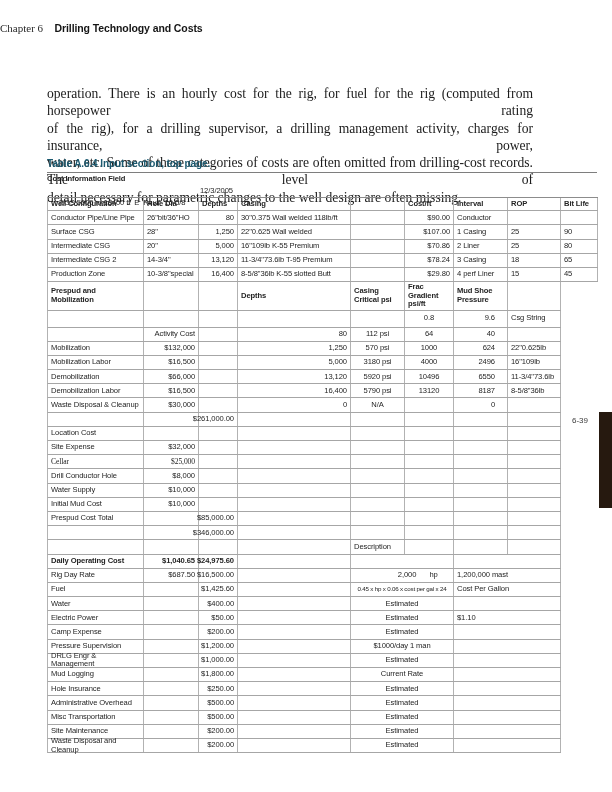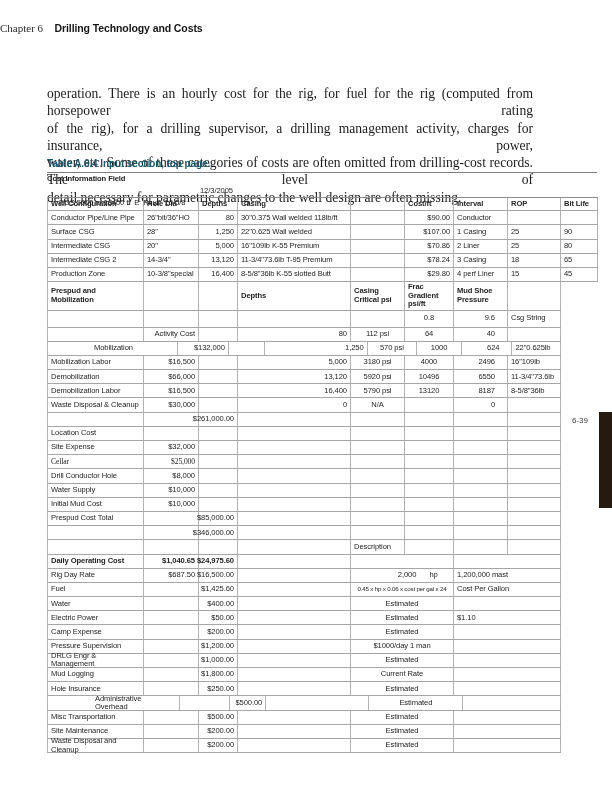--- a/index.html
+++ b/index.html
@@ -151,21 +151,21 @@
           <div class="td al" style="width: 96px;"></div>
           <div class="td ar" style="width: 55px;">Activity Cost</div>
           <div class="td ar" style="width: 39px;"></div>
           <div class="td ar" style="width: 113px;">80</div>
           <div class="td ac" style="width: 54px;">112 psi</div>
           <div class="td ac" style="width: 49px;">64</div>
           <div class="td aR" style="width: 54px;">40</div>
           <div class="td al" style="width: 53px;"></div>
         </div>
         <div class="tr" style="height: 14.2px; width: 514px;">
-          <div class="td al" style="width: 96px; margin-left: 43px;">Mobilization</div>
+          <div class="td al" style="width: 96px;">Mobilization</div>
           <div class="td ar" style="width: 55px;">$132,000</div>
           <div class="td ar" style="width: 39px;"></div>
           <div class="td ar" style="width: 113px;">1,250</div>
           <div class="td ac" style="width: 54px;">570 psi</div>
           <div class="td ac" style="width: 49px;">1000</div>
           <div class="td aR" style="width: 54px;">624</div>
           <div class="td al" style="width: 53px;">22"0.625lb</div>
         </div>
         <div class="tr" style="height: 14.2px; width: 514px;">
           <div class="td al" style="width: 96px;">Mobilization Labor</div>
@@ -380,21 +380,21 @@
           <div class="td al" style="width: 107px;"></div>
         </div>
         <div class="tr" style="height: 14.2px; width: 514px;">
           <div class="td al" style="width: 96px;">Hole Insurance</div>
           <div class="td ar" style="width: 55px;"></div>
           <div class="td ar" style="width: 39px;">$250.00</div>
           <div class="td al" style="width: 113px;"></div>
           <div class="td ac" style="width: 103px;">Estimated</div>
           <div class="td al" style="width: 107px;"></div>
         </div>
-        <div class="tr" style="height: 14.2px; width: 514px; padding-left: 44px;">
+        <div class="tr" style="height: 14.2px; width: 514px;">
           <div class="td al" style="width: 96px;">Administrative Overhead</div>
           <div class="td ar" style="width: 55px;"></div>
           <div class="td ar" style="width: 39px;">$500.00</div>
           <div class="td al" style="width: 113px;"></div>
           <div class="td ac" style="width: 103px;">Estimated</div>
           <div class="td al" style="width: 107px;"></div>
         </div>
         <div class="tr" style="height: 14.2px; width: 514px;">
           <div class="td al" style="width: 96px;">Misc Transportation</div>
           <div class="td ar" style="width: 55px;"></div>

